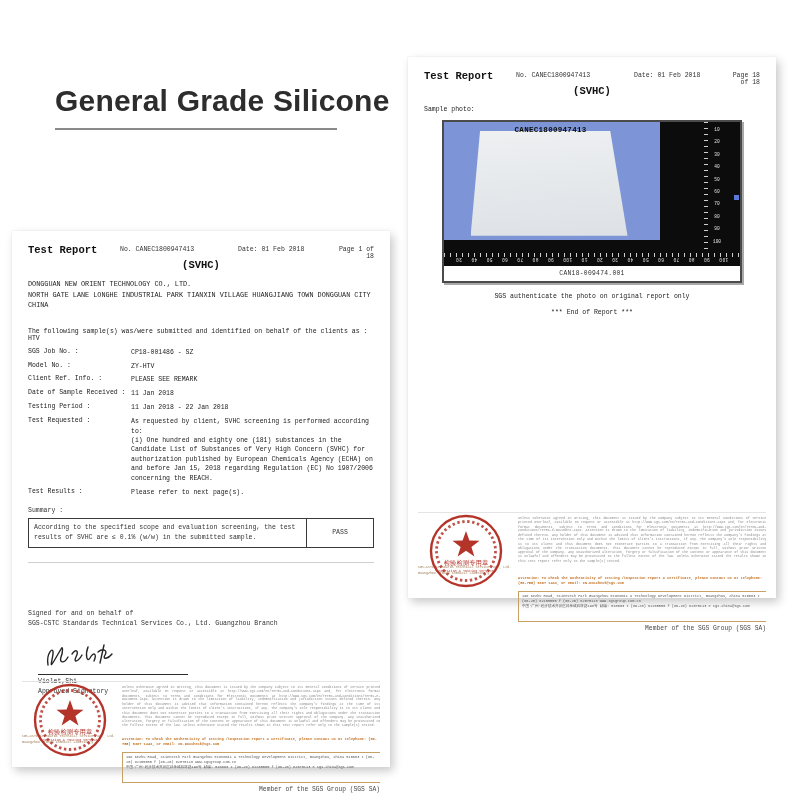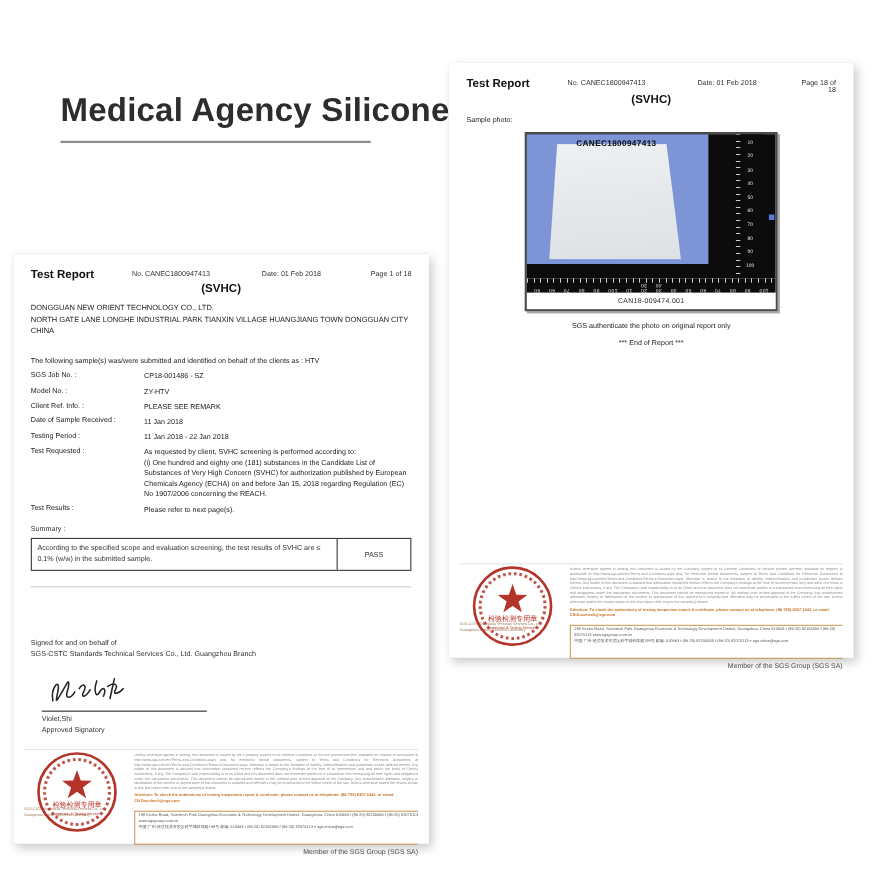--- a/index.html
+++ b/index.html
@@ -4,21 +4,21 @@
 <style>
   * { margin:0; padding:0; box-sizing:border-box; }
   html,body { width:800px; height:800px; background:#fff; font-family:"Liberation Sans", sans-serif; overflow:hidden; }
   .canvas { position:relative; width:800px; height:800px; background:#fff; }
 
   
   .page-title { position:absolute; left:55px; top:84px; font-size:30px; font-weight:bold; color:#2d2d2d; letter-spacing:.2px; }
   .title-rule { position:absolute; left:55px; top:128px; width:282px; height:2px; background:#8a8a8a; }
 
   
-  .doc { position:absolute; background:#fff; box-shadow:0 0 1px #d8d8d8, 3px 4px 9px rgba(0,0,0,.22); padding:13px 16px; color:#333; }
+  .doc { position:absolute; background:#fff; box-shadow:0 0 1px #d8d8d8, 3px 4px 9px rgba(0,0,0,.22); padding:13px 16px; color:#333;font-family:Liberation Mono, monospace; }
   .doc1 { left:12px; top:231px; width:378px; height:536px; }
   .doc2 { left:408px; top:57px; width:368px; height:541px; }
 
   .hdr { display:flex; align-items:flex-start; font-size:6.5px; }
   .hdr .t { width:92px; font-size:10.5px; font-weight:bold; color:#111; line-height:1.25; }
   .hdr .no { width:118px; padding-top:2px; }
   .hdr .dt { width:92px; padding-top:2px; }
   .hdr .pg { flex:1; text-align:right; padding-top:2px; }
   .subt { font-size:10.5px; font-weight:bold; color:#111; margin-top:-1px;text-align:center; }
 
@@ -52,21 +52,21 @@
   .disclaimer { width:100%; overflow:hidden; }
   .disclaimer .in { width:182%; transform:scale(.55); transform-origin:left top; font-size:6px; line-height:1.3; color:#8a8a8a; text-align:justify; }
   .attention { margin-top:-26px; overflow:hidden; }
   .attention .in { width:167%; transform:scale(.6); transform-origin:left top; font-size:6px; line-height:1.35; color:#c4701f; font-weight:bold; }
   .addr-box { margin-top:-1px; border-top:1px solid #c9a064; border-bottom:1px solid #c9a064; padding:1px 0 1px 3px; border-left:1px solid #c9a064; overflow:hidden; }
   .addr-box .in { width:167%; transform:scale(.6); transform-origin:left top; font-size:6px; line-height:1.5; color:#555; }
   .member { margin-top:3px; text-align:right; font-size:6.3px; color:#4a4a4a; }
 
   
   .sample-label { margin-top:9px; font-size:6.5px; color:#222; }
-  .photo-frame { margin:7px auto 0 auto; width:230px; border:2.5px solid #4b4b4b; box-shadow:2px 2px 0 #a9a9a9; background:#fff; }
+  .photo-frame { margin:7px auto 0 auto; width:300px; border:2.5px solid #4b4b4b; box-shadow:2px 2px 0 #a9a9a9; background:#fff; }
   .photo { position:relative; width:100%; height:131px; background:#0c0c0c; overflow:hidden; }
   .blue-mat { position:absolute; left:0; top:0; width:73%; height:90%; background:#7d95d6; }
   .sheet { position:absolute; left:9%; top:9px; width:53%; height:80%; background:linear-gradient(175deg,#eef0f2,#dde1e5); clip-path:polygon(6% 0%, 89% 0%, 100% 100%, 0% 100%); }
   .sheet-id { position:absolute; left:8%; top:4px; width:56%; text-align:center; font-size:7.5px; font-weight:bold; color:#0a0a0a; letter-spacing:.3px; z-index:3; }
   .vruler { position:absolute; right:10px; top:0; width:26px; height:100%; background:#0c0c0c; }
   .vruler .ticks { position:absolute; left:0; top:0; width:4px; height:100%;
      background:repeating-linear-gradient(to bottom,#cfcfcf 0 1px, transparent 1px 6px); }
   .vruler .nums { position:absolute; left:7px; top:2px; width:12px; font-size:4.5px; color:#e2e2e2; line-height:12.4px; text-align:center; word-spacing:12px; }
   .blue-dot { position:absolute; right:1px; top:56%; width:5px; height:5px; background:#5a79d6; }
   .hruler { position:relative; width:100%; height:13px; background:#0c0c0c; }
@@ -75,21 +75,21 @@
   .hruler .nums { position:absolute; left:0; top:4px; width:100%; text-align:center; font-size:4.5px; color:#e2e2e2; transform:rotate(180deg); word-spacing:6px; letter-spacing:.4px; }
   .photo-caption { height:15px; background:#fff; text-align:center; font-size:6.3px; color:#2e2e2e; line-height:15px; letter-spacing:.3px; }
   .auth-line { margin-top:10px; text-align:center; font-size:6.5px; color:#222; }
   .end-line { margin-top:9px; text-align:center; font-size:6.5px; color:#222; }
 </style>
 </head>
 <body>
 
 <div class="canvas">
 
-  <div class="page-title">Medical Agency Silicone</div>
+  <div class="page-title">General Grade Silicone</div>
   <div class="title-rule"></div>
 
   <div class="doc doc1">
     <div class="hdr">
       <div class="t">Test Report</div>
       <div class="no">No. CANEC1800947413</div>
       <div class="dt">Date: 01 Feb 2018</div>
       <div class="pg">Page 1 of 18</div>
     </div>
     <div class="subt">(SVHC)</div>

